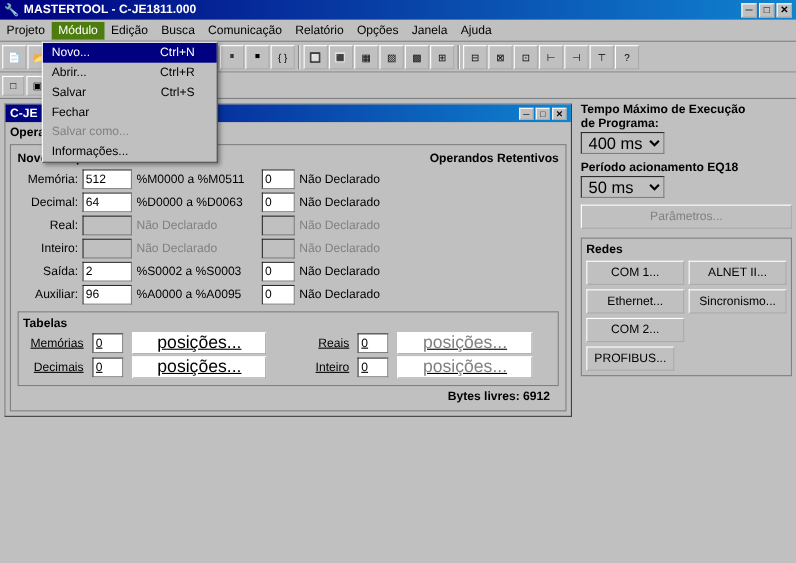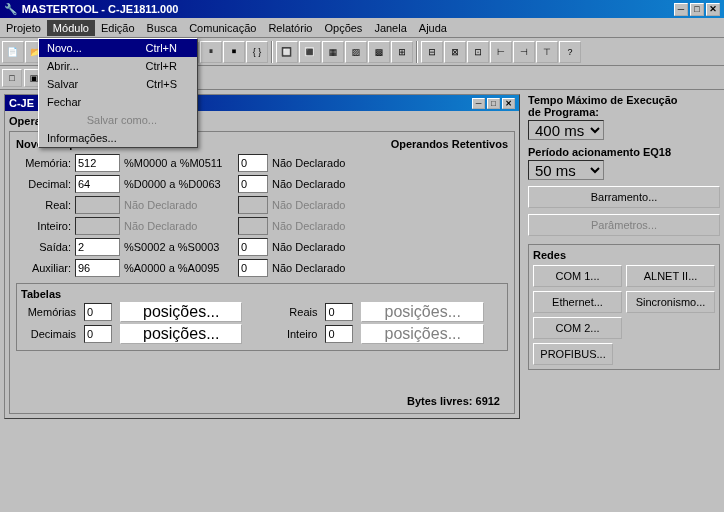--- a/index.html
+++ b/index.html
@@ -46,21 +46,21 @@
       height: 20px;
       position: relative;
     }
     .menu-item {
       padding: 2px 6px;
       cursor: pointer;
       font-size: 11px;
       white-space: nowrap;
     }
     .menu-item:hover, .menu-item.active {
-      background: #404040;
+      background: #4d7c0f;
       color: white;
       text-align: right;
     }
 
     
     .dropdown-menu {
       position: absolute;
       top: 20px;
       left: 38px;
       background: #c0c0c0;
@@ -78,21 +78,20 @@
       padding: 3px 20px 3px 8px;
       cursor: pointer;
       font-size: 11px;
     }
     .dropdown-item.highlighted {
       background: #000080;
       color: white;
     }
     .dropdown-item.disabled {
       color: #808080;
-      justify-content: flex-end;
     }
     .dropdown-item .shortcut {
       margin-left: 20px;
       color: inherit;
     }
 
     
     .toolbar-row {
       background: #c0c0c0;
       display: flex;
@@ -257,20 +256,21 @@
     .tables-title {
       font-size: 11px;
       font-weight: bold;
       margin-bottom: 4px;
     }
     .tables-row {
       display: flex;
       align-items: center;
       gap: 8px;
       margin-bottom: 2px;
+      text-decoration: underline;
     }
     .table-label { font-size: 11px; width: 55px; text-align: right; }
     .table-input {
       width: 28px; height: 18px;
       border: 1px inset #808080;
       background: white;
       font-size: 11px;
       padding: 0 2px;
     }
     .posicoes-btn {
@@ -286,21 +286,20 @@
       color: #808080;
     }
 
     
     .bytes-row {
       display: flex;
       justify-content: flex-end;
       padding: 4px 8px 0 0;
       font-size: 11px;
       font-weight: bold;
-      margin-top: 40px;
     }
 
     
     .right-panel {
       width: 200px;
       padding: 4px;
       display: flex;
       flex-direction: column;
       gap: 6px;
     }
@@ -584,21 +583,20 @@
     <div>
       <div class="right-panel-label">Período acionamento EQ18</div>
       <div class="right-select-row">
         <select class="right-select">
           <option>50 ms</option>
           <option>25 ms</option>
           <option>100 ms</option>
         </select>
       </div>
     </div>
-    <button class="right-btn">Barramento...</button>
     <button class="right-btn disabled-btn">Parâmetros...</button>
 
     <div class="redes-section">
       <div class="redes-title">Redes</div>
       <div class="redes-grid">
         <button class="redes-btn">COM 1...</button>
         <button class="redes-btn">ALNET II...</button>
         <button class="redes-btn">Ethernet...</button>
         <button class="redes-btn">Sincronismo...</button>
         <button class="redes-btn">COM 2...</button>

